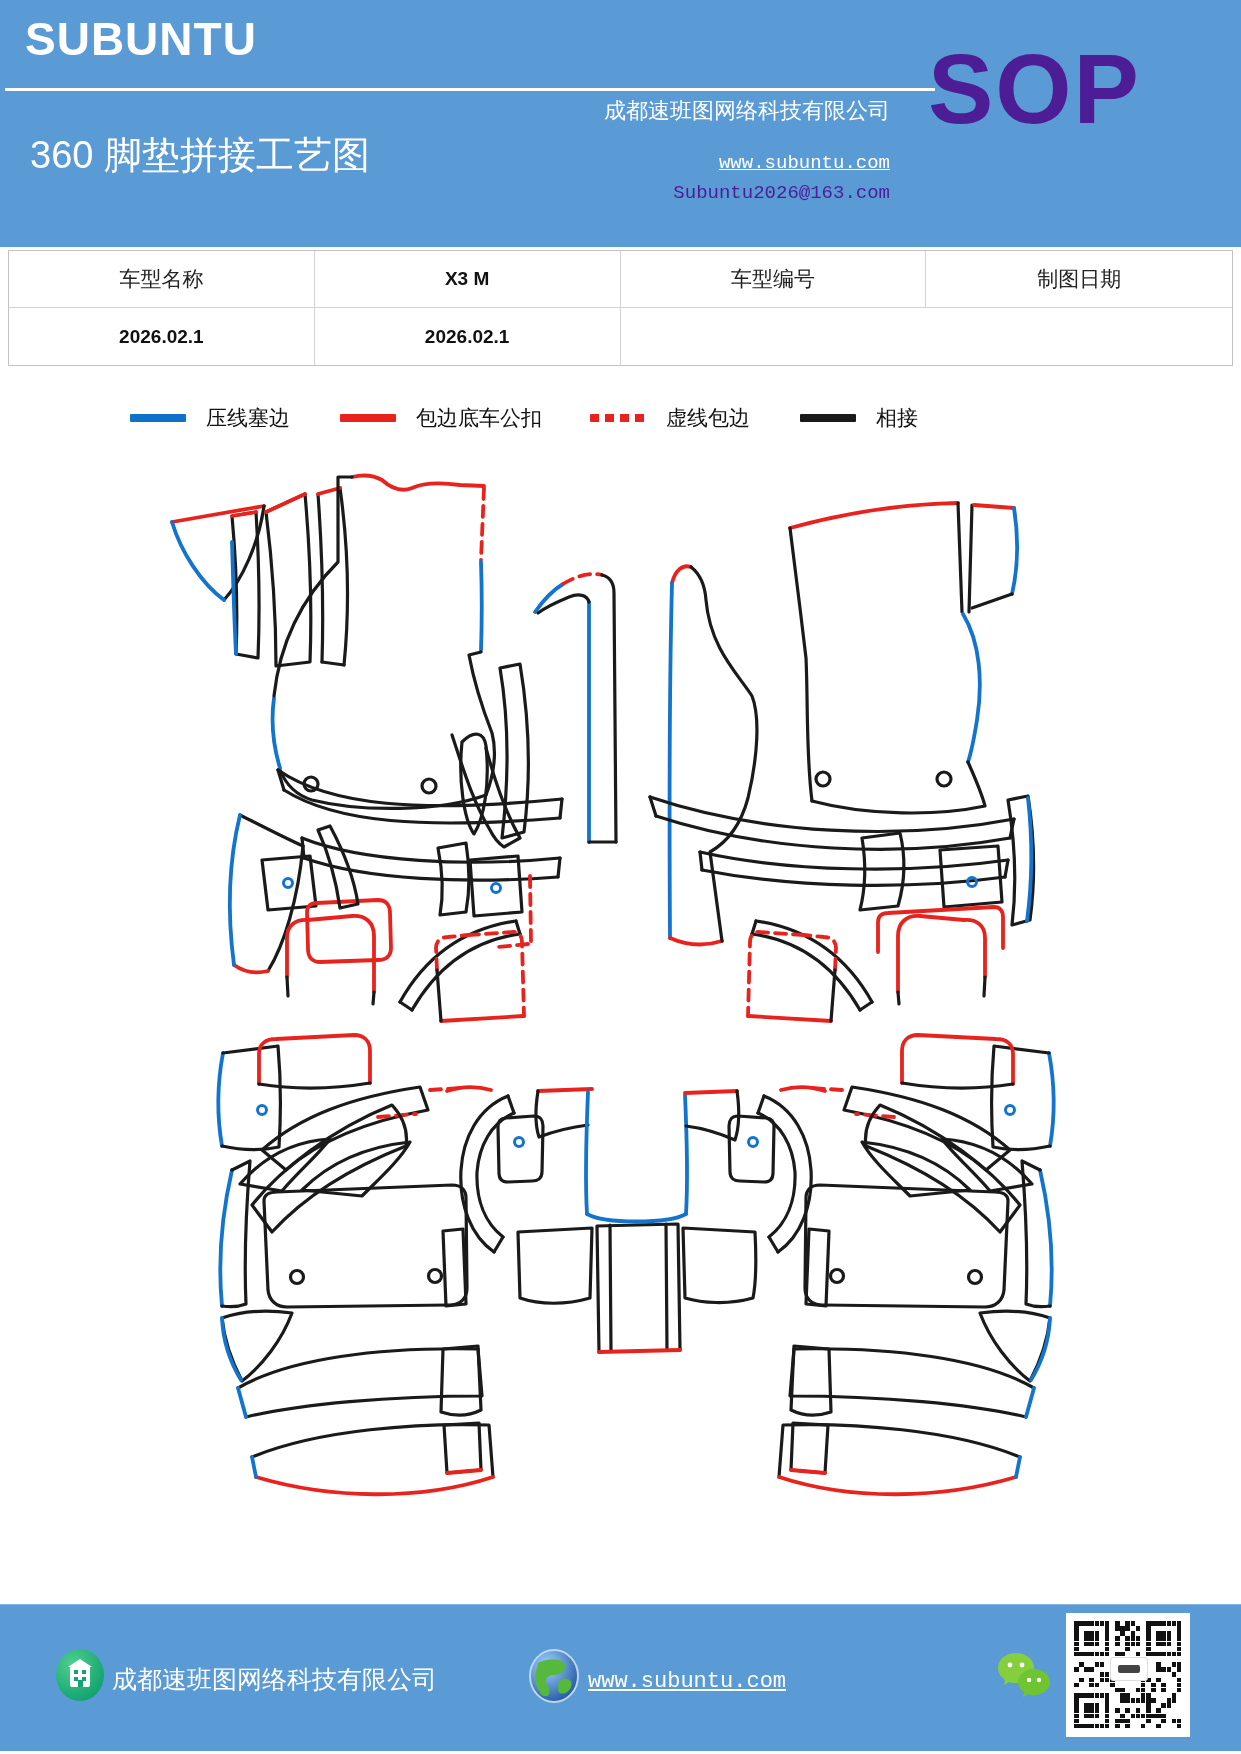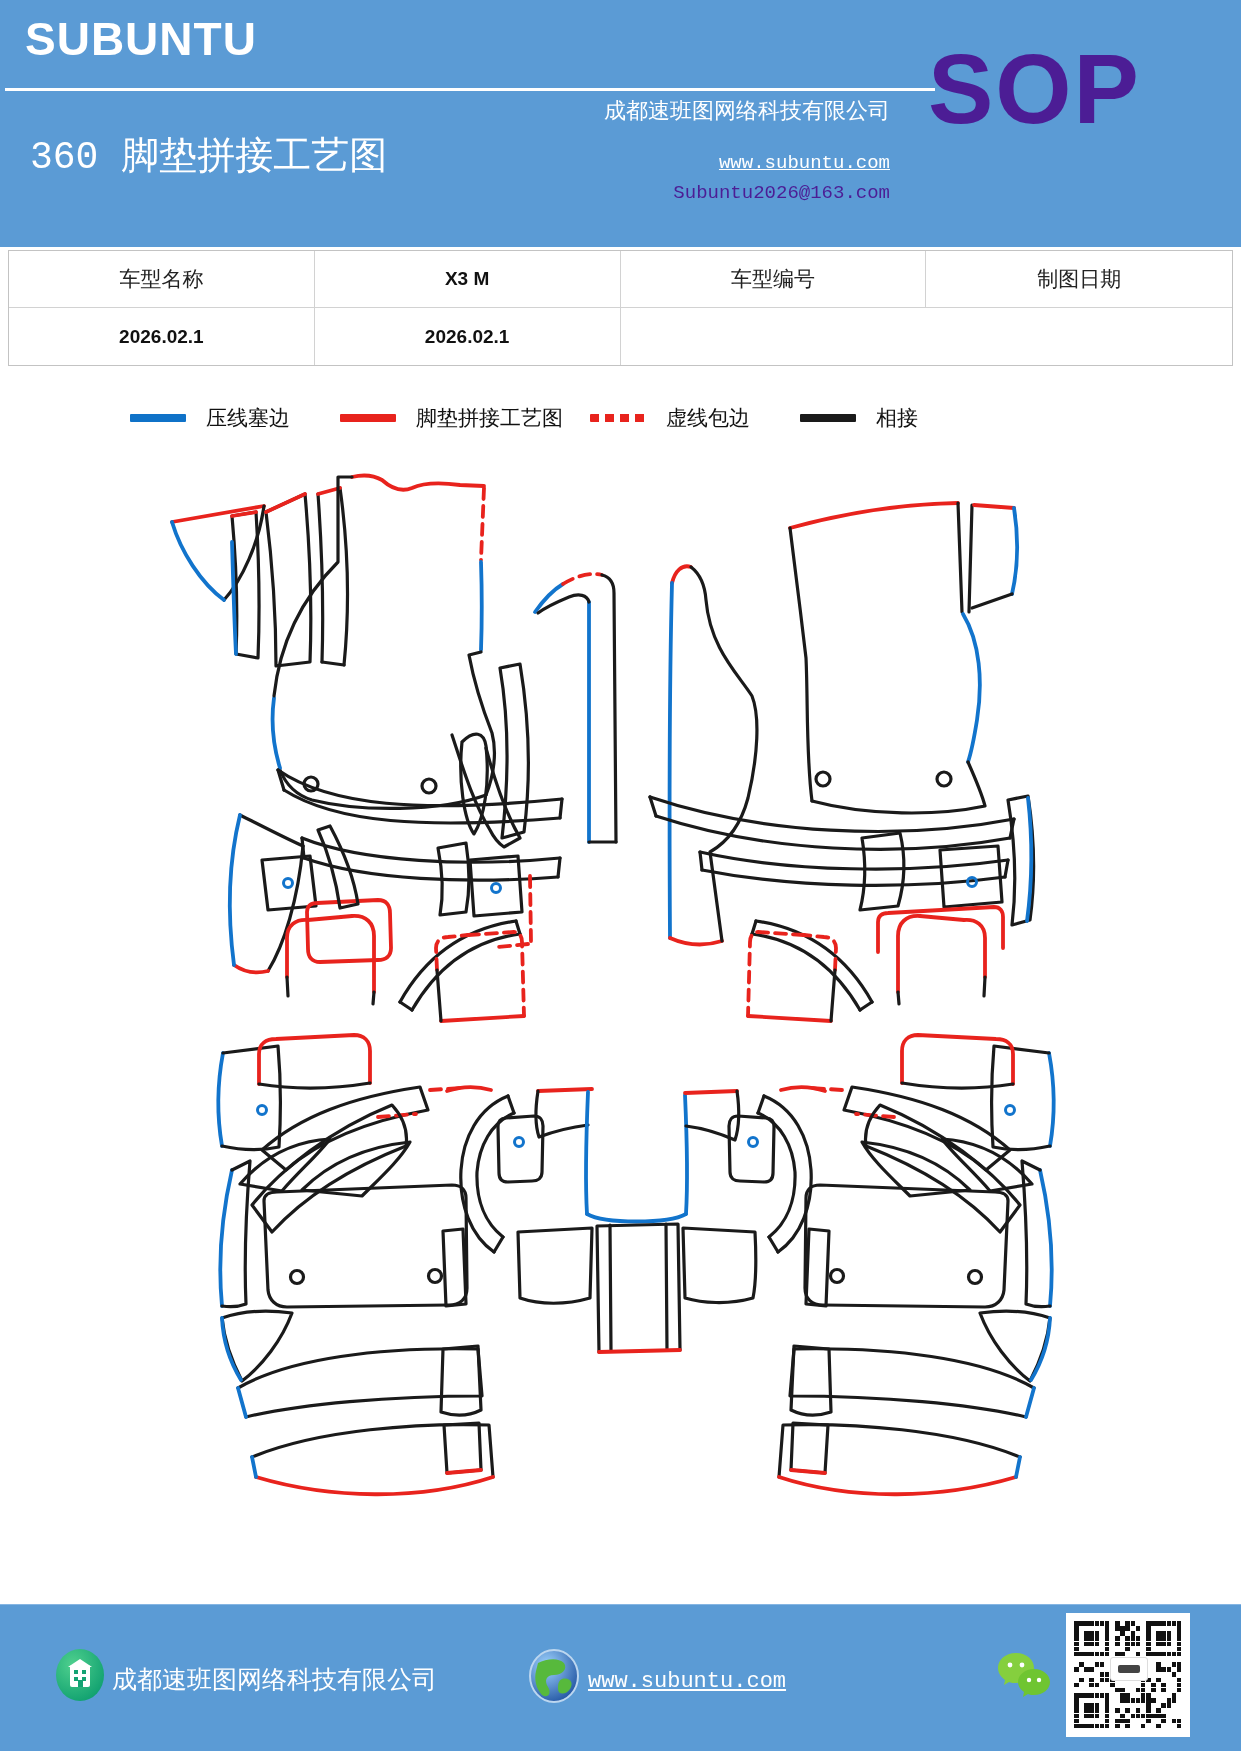--- a/index.html
+++ b/index.html
@@ -4,21 +4,21 @@
 <style>
   html,body{margin:0;padding:0;background:#e9e9e9;}
   .page{position:relative;width:1241px;height:1754px;background:#ffffff;overflow:hidden;
         font-family:"Liberation Sans", sans-serif;}
   
   .header{position:absolute;left:0;top:0;width:1241px;height:247px;background:#5b9bd5;}
   .brand{position:absolute;left:25px;top:12px;color:#fff;font-size:46px;font-weight:bold;
          letter-spacing:1px;font-family:"Liberation Sans",sans-serif;}
   .header-line{position:absolute;left:5px;top:88px;width:930px;height:3px;background:#fff;}
   .doc-title{position:absolute;left:30px;top:130px;color:#fff;font-size:38px;
-             font-family:Liberation Mono, monospace;}
+             font-family:Liberation Sans, sans-serif;}
   .hdr-company{position:absolute;left:540px;top:96px;width:350px;text-align:right;color:#fff;
                font-size:22px;font-family:"Liberation Serif", serif;}
   .hdr-site{position:absolute;left:540px;top:152px;width:350px;text-align:right;color:#fff;
             font-size:19px;text-decoration:underline;font-family:"Liberation Mono", monospace;}
   .hdr-mail{position:absolute;left:540px;top:182px;width:350px;text-align:right;color:#4c1d95;
             font-size:19px;font-family:"Liberation Mono", monospace;}
   .sop{position:absolute;left:928px;top:40px;color:#4c1d95;font-size:98px;font-weight:bold;
        line-height:1;letter-spacing:2px;font-family:"Liberation Sans",sans-serif;}
   
   .info-table{position:absolute;left:8px;top:250px;width:1223px;height:114px;
@@ -88,21 +88,21 @@
       </div>
   </div>
 
   <div class="legend">
     <div class="legend-item" style="left:130px">
       <div class="legend-swatch" style="background: rgb(15, 114, 200);"></div>
       <div class="legend-label">压线塞边</div>
     </div>
     <div class="legend-item" style="left:340px">
       <div class="legend-swatch" style="background: rgb(232, 35, 29);"></div>
-      <div class="legend-label">脚垫拼接工艺图</div>
+      <div class="legend-label">包边底车公扣</div>
     </div>
     <div class="legend-item" style="left:590px">
       <div class="legend-swatch" style="background: repeating-linear-gradient(90deg, rgb(232, 35, 29) 0px, rgb(232, 35, 29) 9px, transparent 9px, transparent 15px);"></div>
       <div class="legend-label">虚线包边</div>
     </div>
     <div class="legend-item" style="left:800px">
       <div class="legend-swatch" style="background: rgb(26, 26, 26);"></div>
       <div class="legend-label">相接</div>
     </div>
   </div>

